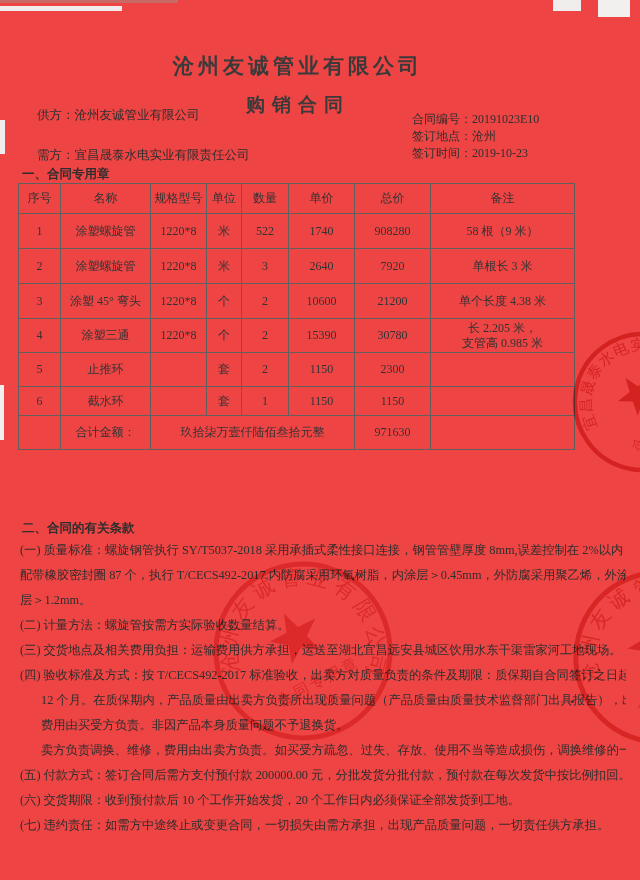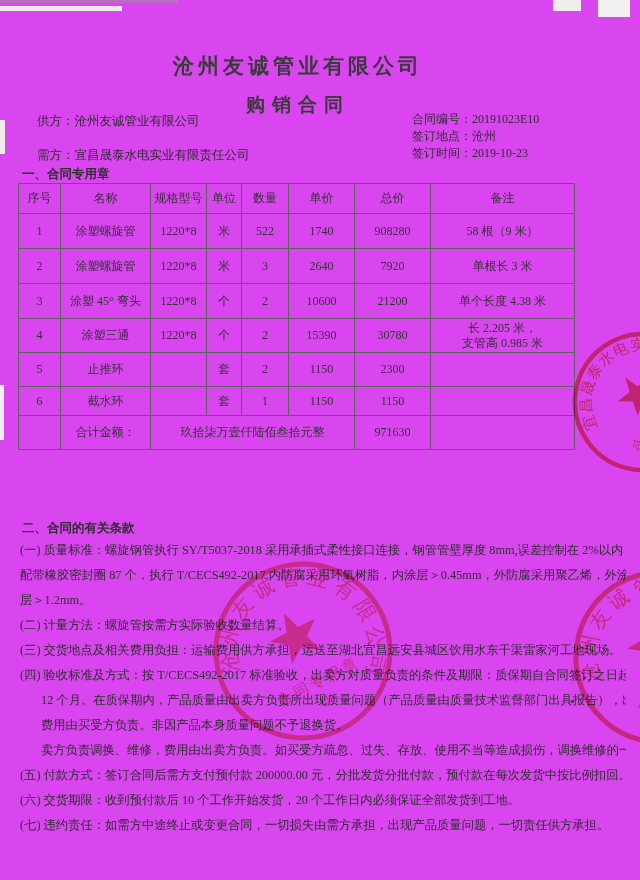--- a/index.html
+++ b/index.html
@@ -1,35 +1,35 @@
 <!DOCTYPE html>
 <html><head>
 <meta charset="utf-8">
 <style>
   html,body{margin:0;padding:0;background:#ffffff;}
   .page{
-    position:relative;width:640px;height:880px;background:#d946ef;overflow:hidden;
+    position:relative;width:640px;height:880px;background:#ef4444;overflow:hidden;
     font-family:"Liberation Serif","DejaVu Serif",serif;color:#2e2e2e;
   }
   
   .artifact{position:absolute;pointer-events:none;}
   .a-topline{left:0;top:0;width:178px;height:3px;background:#9a9690;opacity:.45;}
   .a-topline2{left:0;top:6px;width:122px;height:5px;background:#f1ebeb;}
   .a-tr1{left:553px;top:0;width:28px;height:11px;background:#f0eded;}
   .a-tr2{left:598px;top:0;width:32px;height:17px;background:#f2efef;}
   .a-dot{left:571px;top:700px;width:3px;height:3px;background:#3a3a3a;border-radius:50%;}
   .a-left1{left:0;top:120px;width:5px;height:34px;background:#efecec;}
   .a-left2{left:0;top:385px;width:4px;height:55px;background:#f0eeee;}
 
   .centerblock{position:absolute;left:0;width:596px;text-align:center;}
   .company-title{top:52px;font-size:21px;font-weight:600;letter-spacing:4px;color:#3a3a3a;}
   .doc-title{top:92px;font-size:19px;font-weight:600;letter-spacing:7px;color:#3a3a3a;}
 
   .line{position:absolute;font-size:12.5px;white-space:nowrap;}
-  .supplier-line{left:37px;top:113px;}
+  .supplier-line{left:37px;top:107px;}
   .buyer-line{left:37px;top:147px;}
   .sec1-heading{left:22px;top:166px;font-weight:600;}
   .meta{position:absolute;left:412px;top:111px;font-size:12px;line-height:17px;}
   .meta div{white-space:nowrap;}
 
   table.main{
     position:absolute;left:18px;top:183px;width:556px;border-collapse:collapse;table-layout:fixed;
   }
   table.main th,table.main td{
     border:1px solid #606060;font-size:12px;font-weight:normal;text-align:center;

